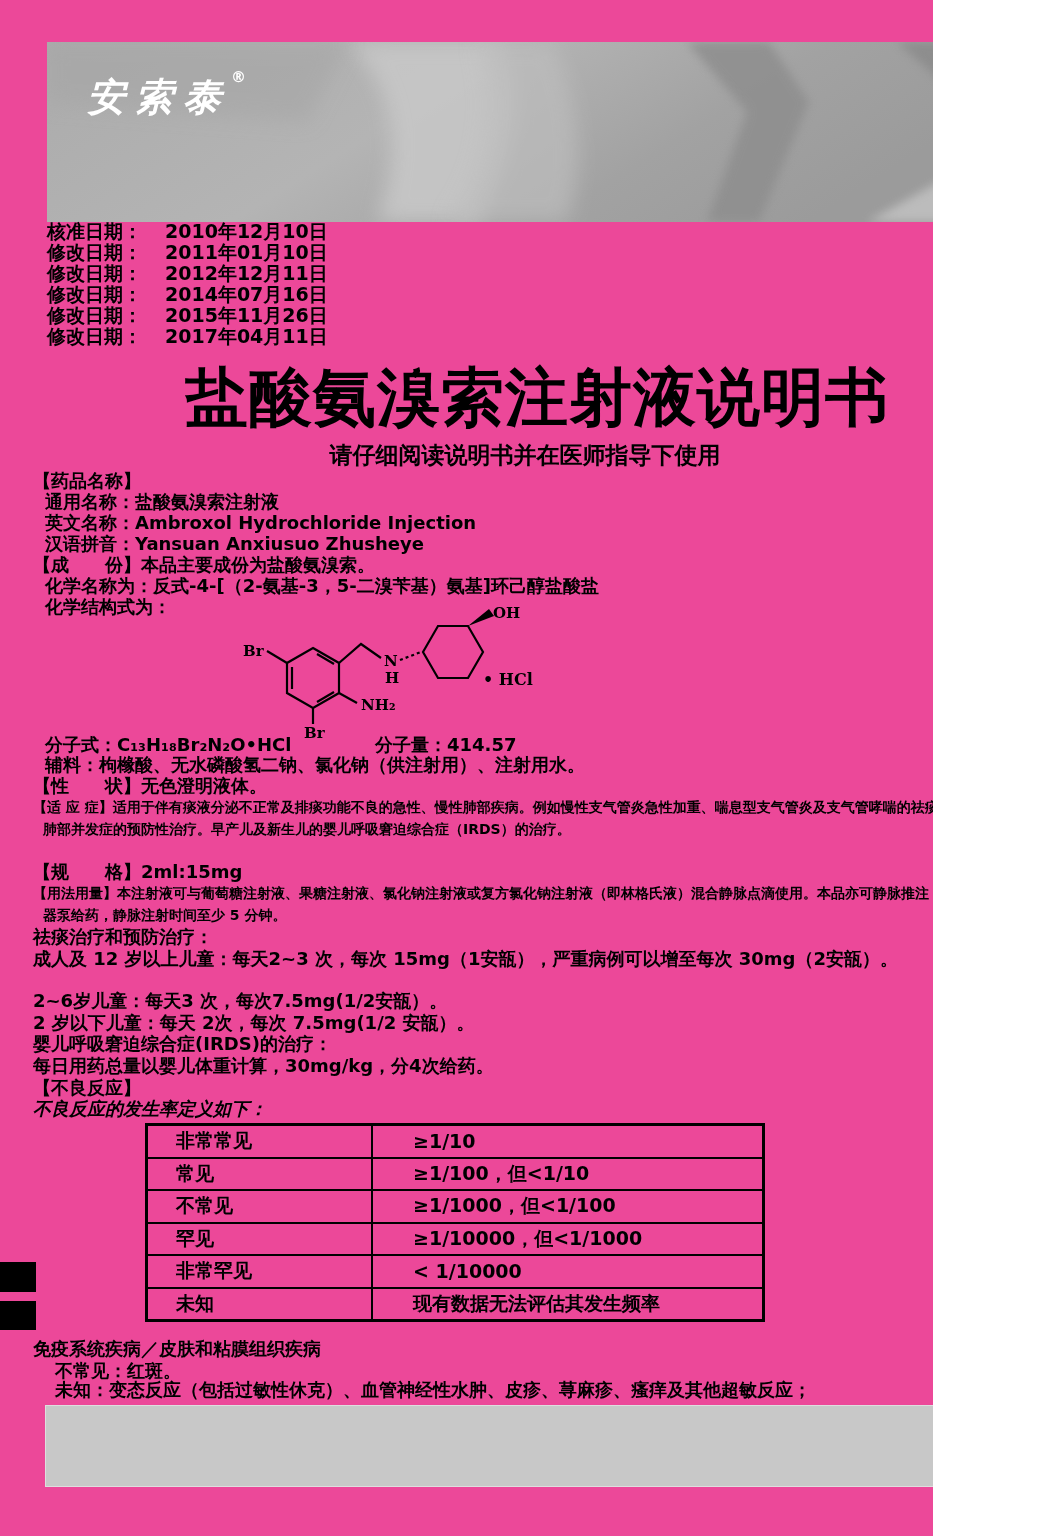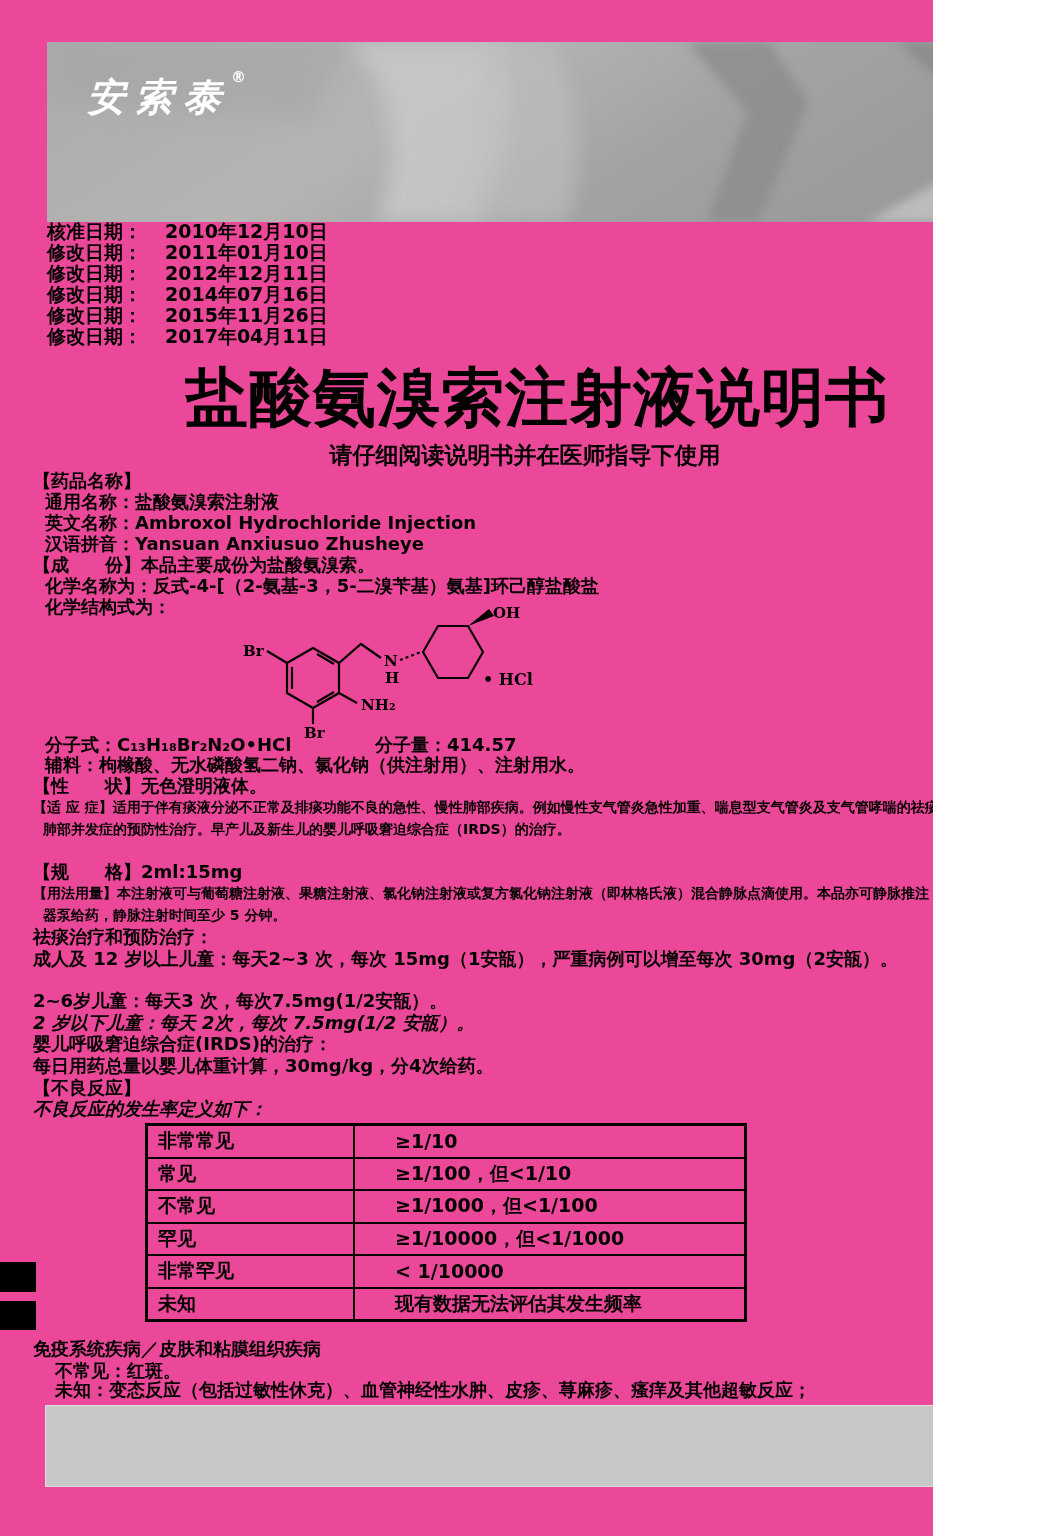--- a/index.html
+++ b/index.html
@@ -28,21 +28,21 @@
   
   #structure{left:235px;top:600px;width:330px;height:140px;}
   #structure svg{display:block;width:100%;height:100%;}
   .atomtext{font-family:"DejaVu Serif","Liberation Serif",serif;font-weight:bold;}
   #formula-row{left:45px;top:733px;font-size:18px;white-space:nowrap;}
   #mw{position:absolute;left:330px;top:0;white-space:nowrap;}
   .chem{font-family:"DejaVu Sans","Liberation Sans",sans-serif;}
   
   #freq-table{left:145px;top:1123px;border-collapse:collapse;border:3px solid #000;}
   #freq-table td{border:2px solid #000;height:28.5px;font-size:19px;font-weight:bold;vertical-align:middle;}
-  #freq-table td.term{width:194px;padding-left:10px;}
+  #freq-table td.term{width:194px;padding-left:28px;}
   #freq-table td.def{width:348px;padding-left:40px;}
   
   .mark{background:#000;width:36px;height:30px;}
   #mark-l1{left:0;top:1262px;}
   #mark-l2{left:0;top:1301px;height:29px;}
   #mark-r1{left:1014px;top:1262px;}
   #mark-r2{left:1014px;top:1301px;height:29px;}
   
   #bottom-bar{left:45px;top:1405px;width:967px;height:80px;background:#c8c8c8;border:1px solid #dedede;}
 </style>
@@ -141,21 +141,21 @@
   <div class="abs ln" style="top:775px;">【性　　状】无色澄明液体。</div>
 
   <div class="abs para" style="top:797px;">【适 应 症】适用于伴有痰液分泌不正常及排痰功能不良的急性、慢性肺部疾病。例如慢性支气管炎急性加重、喘息型支气管炎及支气管哮喘的祛痰治疗。手术后肺部并发症的预防性治疗。早产儿及新生儿的婴儿呼吸窘迫综合症（IRDS）的治疗。</div>
 
   <div class="abs ln" style="top:861px;">【规　　格】2ml:15mg</div>
 
   <div class="abs para" style="top:883px;">【用法用量】本注射液可与葡萄糖注射液、果糖注射液、氯化钠注射液或复方氯化钠注射液（即林格氏液）混合静脉点滴使用。本品亦可静脉推注，但应使用注射器泵给药，静脉注射时间至少 5 分钟。</div>
   <div class="abs ln" style="top:926px;">祛痰治疗和预防治疗：</div>
   <div class="abs ln" style="top:948px;">成人及 12 岁以上儿童：每天2~3 次，每次 15mg（1安瓿），严重病例可以增至每次 30mg（2安瓿）。</div>
   <div class="abs ln" style="top:990px;">2~6岁儿童：每天3 次，每次7.5mg(1/2安瓿）。</div>
-  <div class="abs ln" style="top:1012px;font-style:italic;">2 岁以下儿童：每天 2次，每次 7.5mg(1/2 安瓿）。</div>
+  <div class="abs ln" style="top:1012px;">2 岁以下儿童：每天 2次，每次 7.5mg(1/2 安瓿）。</div>
   <div class="abs ln" style="top:1033px;">婴儿呼吸窘迫综合症(IRDS)的治疗：</div>
   <div class="abs ln" style="top:1055px;">每日用药总量以婴儿体重计算，30mg/kg，分4次给药。</div>
 
   <div class="abs ln" style="top:1077px;">【不良反应】</div>
   <div class="abs ln" style="top:1098px;font-style:italic;">不良反应的发生率定义如下：</div>
 
   <table class="abs" id="freq-table">
     <tbody>
       <tr>
           <td class="term">非常常见</td>

